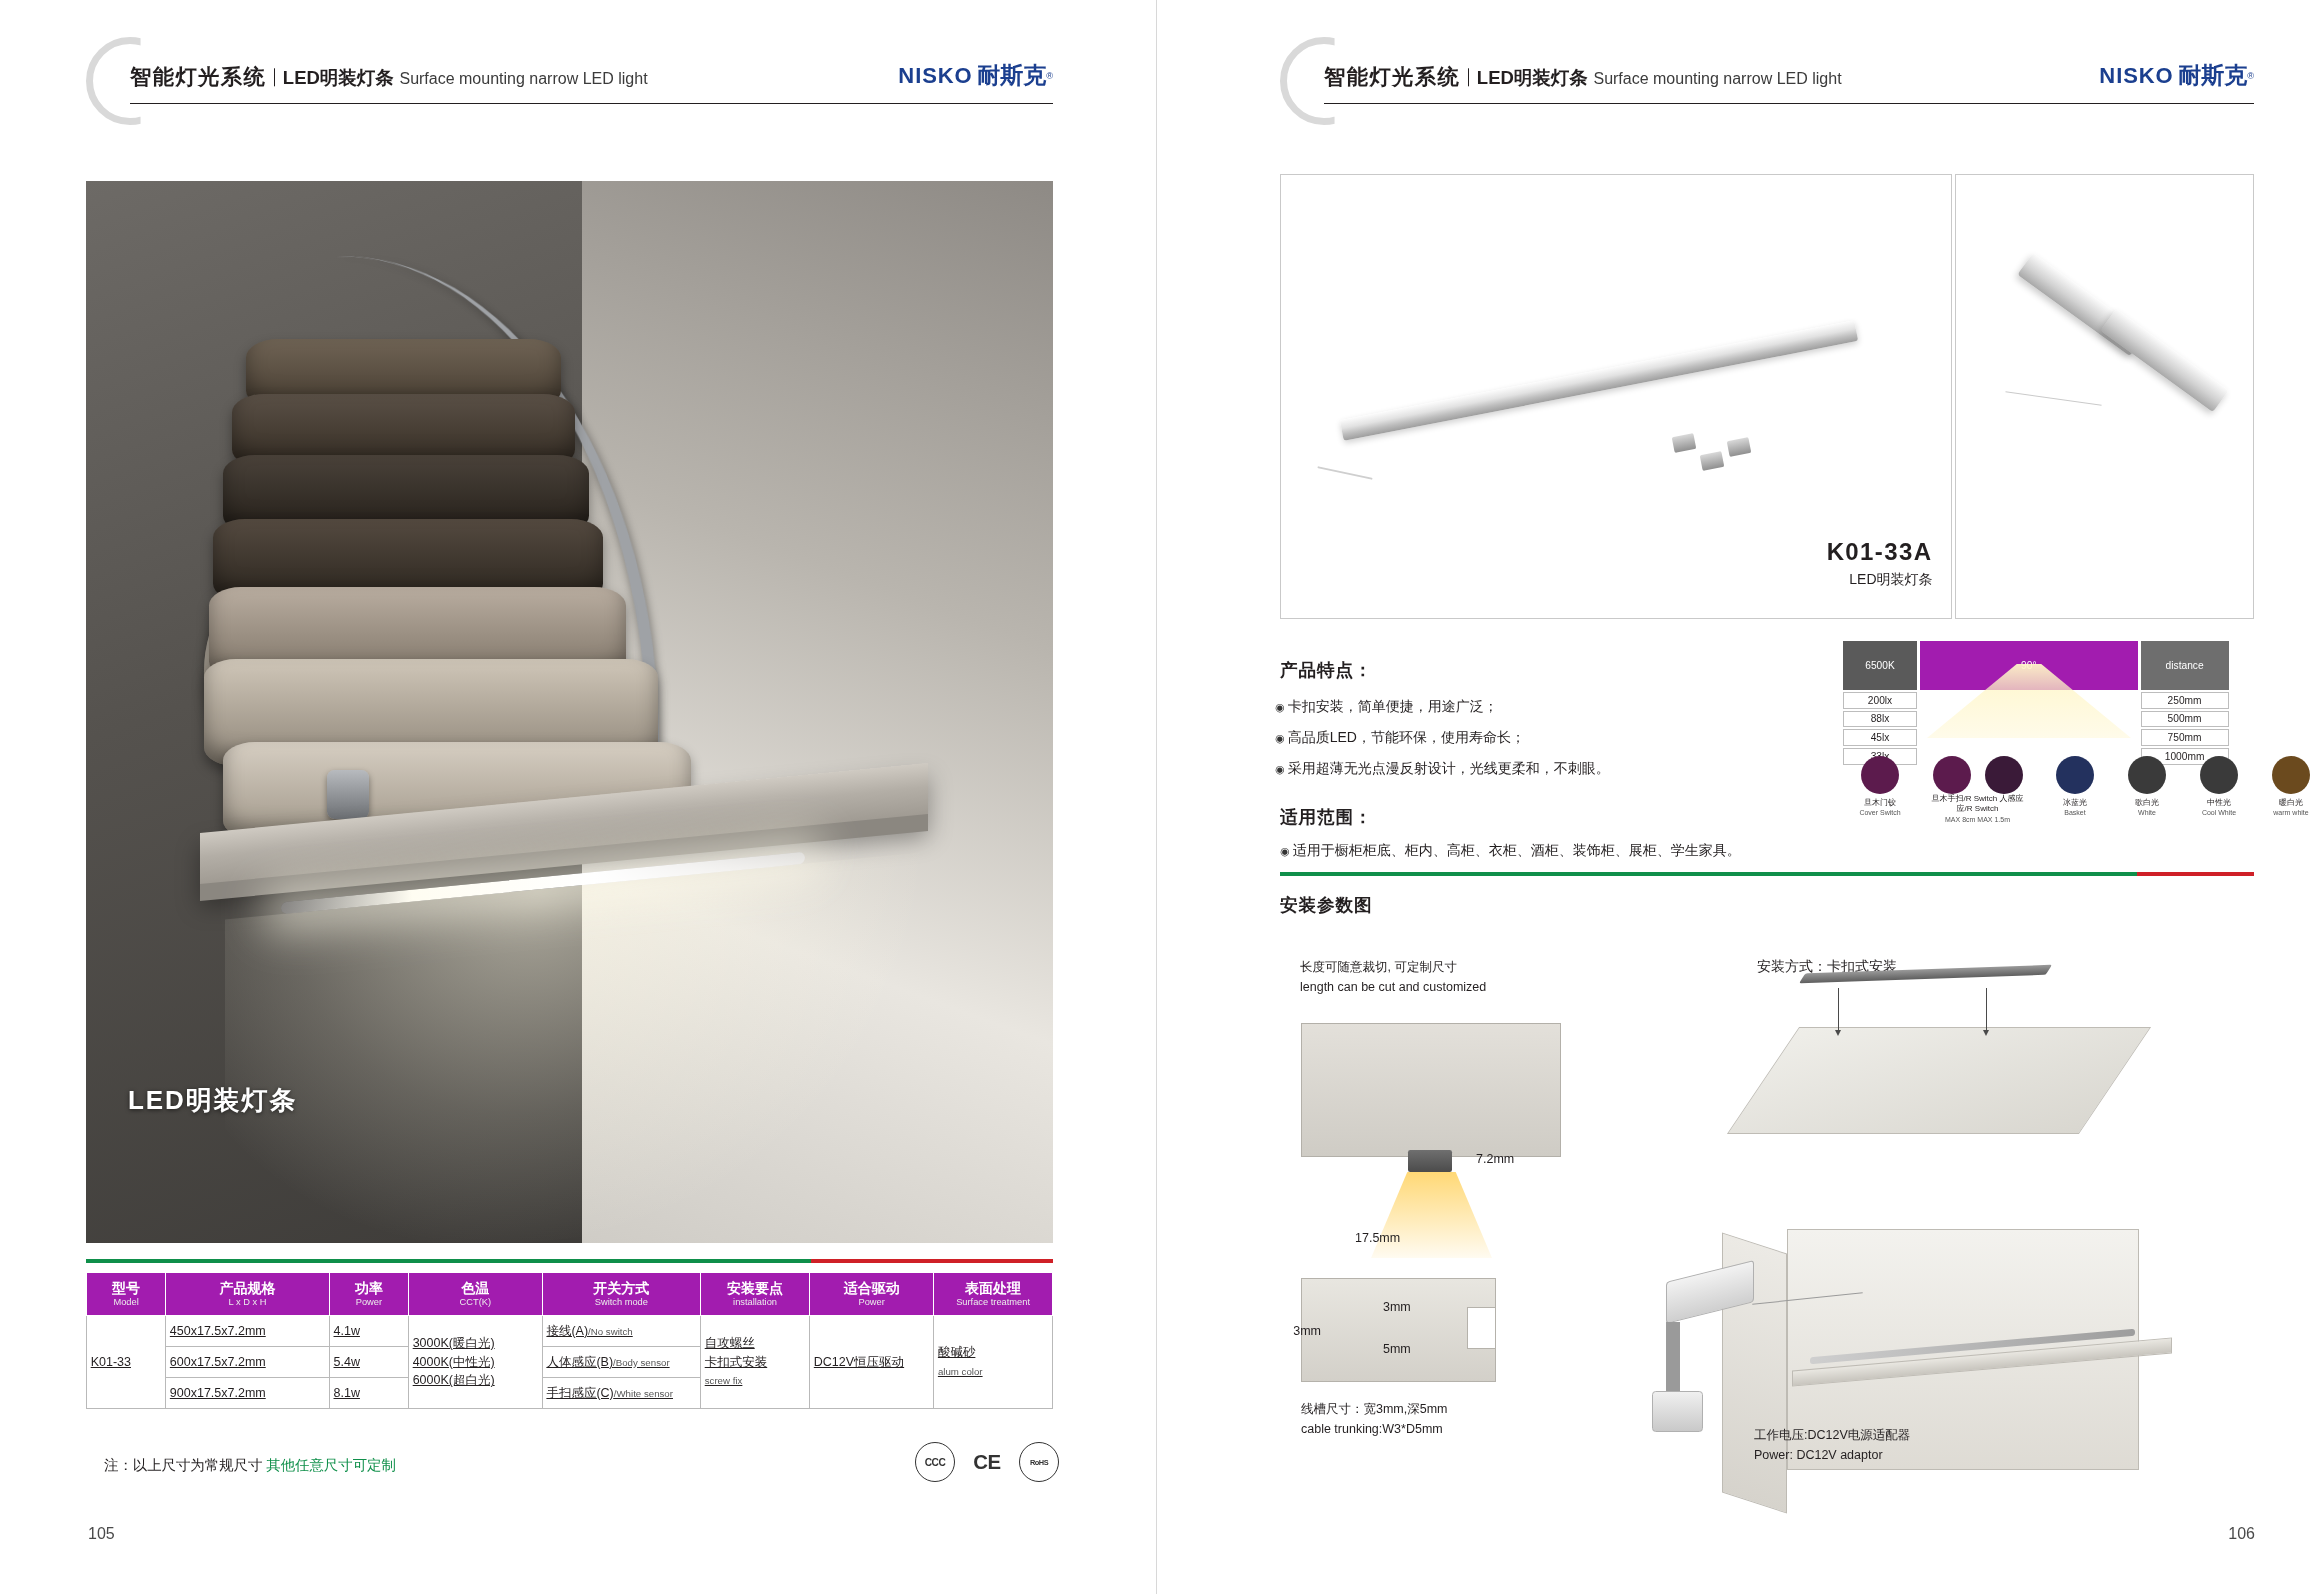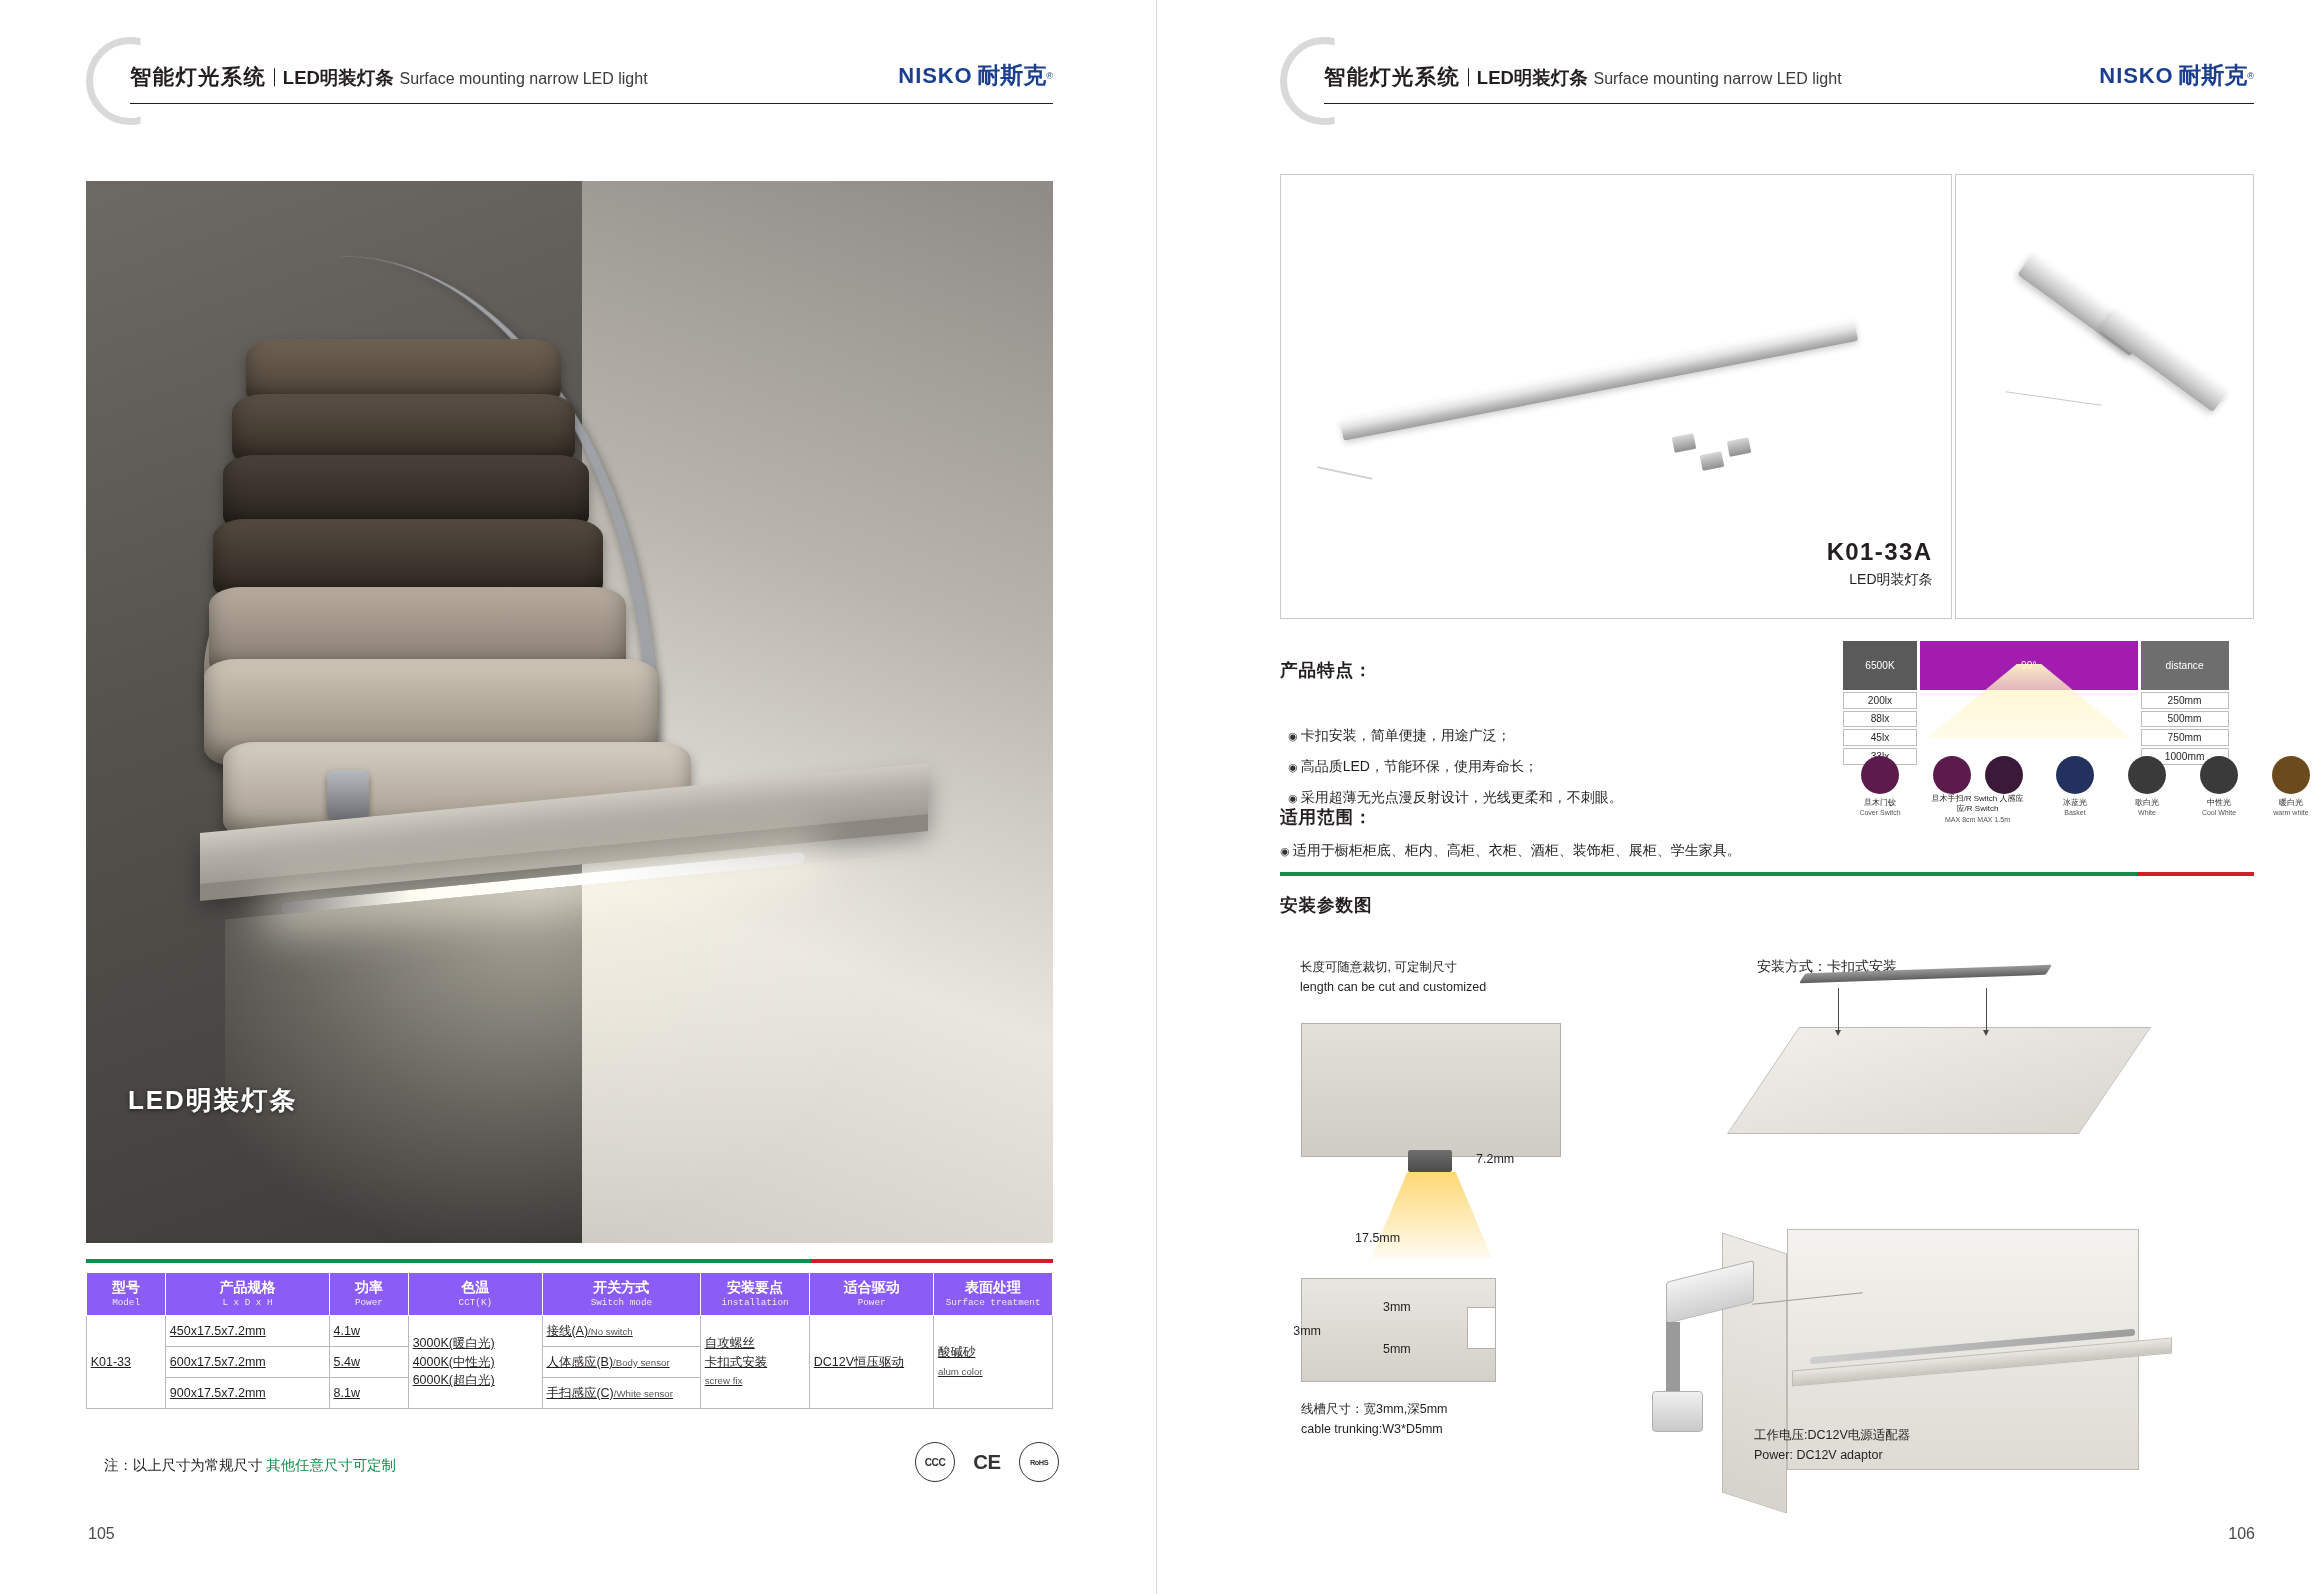--- a/index.html
+++ b/index.html
@@ -100,22 +100,22 @@
   .lrule { position:absolute; left:86px; top:1259px; width:967px; height:3.7px; display:flex; }
   .lrule .g { flex:0 0 75%; background:#0f8f4a; }
   .lrule .r { flex:0 0 25%; background:#cf2027; }
 
   
   table.spec {
     position:absolute; left:86px; top:1272px; width:967px;
     border-collapse:collapse; font-size:12.5px;
   }
   table.spec th {
-    background:#8b5cf6; color:#ffffff; font-weight:normal;
-    border:0.9px solid #ffffff; padding:6.5px 2.8px; line-height:1.25;font-family:Liberation Mono, monospace;
+    background:#a21caf; color:#ffffff; font-weight:normal;
+    border:0.9px solid #ffffff; padding:6.5px 2.8px; line-height:1.25;
   }
   table.spec th .cn { font-size:14px; font-weight:bold; display:block; }
   table.spec th .en { font-size:9.3px; display:block; color:#ececec; }
   table.spec td {
     border:0.9px solid #b9b9b9; padding:5.6px 3.7px; color:#231f20;
     line-height:1.5;
     text-decoration:underline;
   }
   .en-s { font-size:9.7px; color:#555; }
 
@@ -439,21 +439,21 @@
       </div>
     </div>
 
     <div class="prodbox small" style="left:799px;">
       <div class="strip2"></div>
       <div class="strip2b"></div>
       <div class="cord"></div>
     </div>
 
     <div class="sect-title" style="left:124px; top:658px;">产品特点：</div>
-    <div class="bullets" style="left:132px; top:691px; width:510px;margin-top:29px;">
+    <div class="bullets" style="left:119px; top:691px; width:510px;">
       <div>卡扣安装，简单便捷，用途广泛；</div>
       <div>高品质LED，节能环保，使用寿命长；</div>
       <div>采用超薄无光点漫反射设计，光线更柔和，不刺眼。</div>
     </div>
 
     <div class="sect-title" style="left:124px; top:805px;">适用范围：</div>
     <div class="bullets" style="left:124px; top:835px; width:556px;">
       <div>适用于橱柜柜底、柜内、高柜、衣柜、酒柜、装饰柜、展柜、学生家具。</div>
     </div>
 

